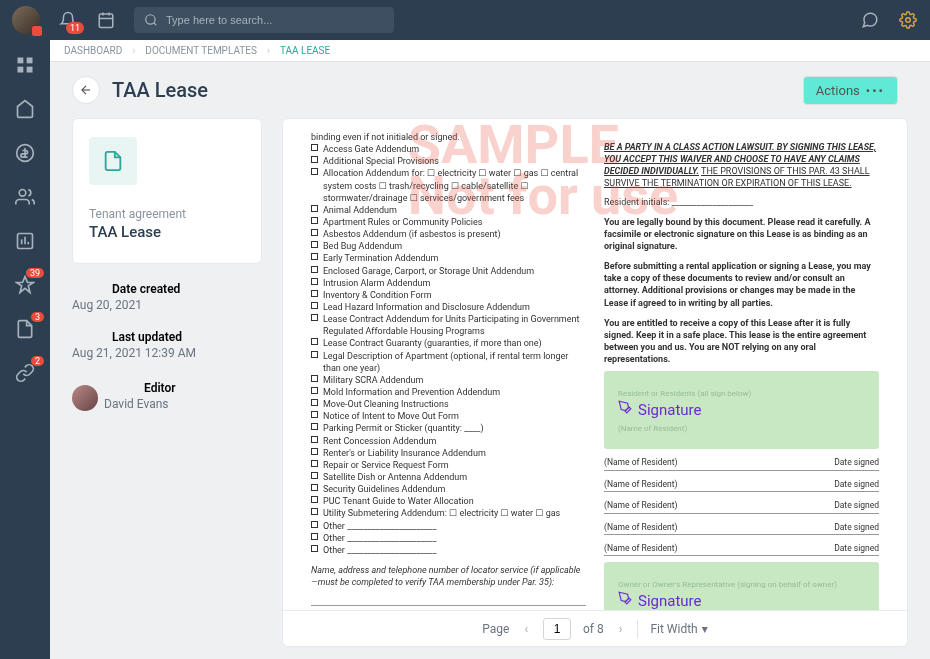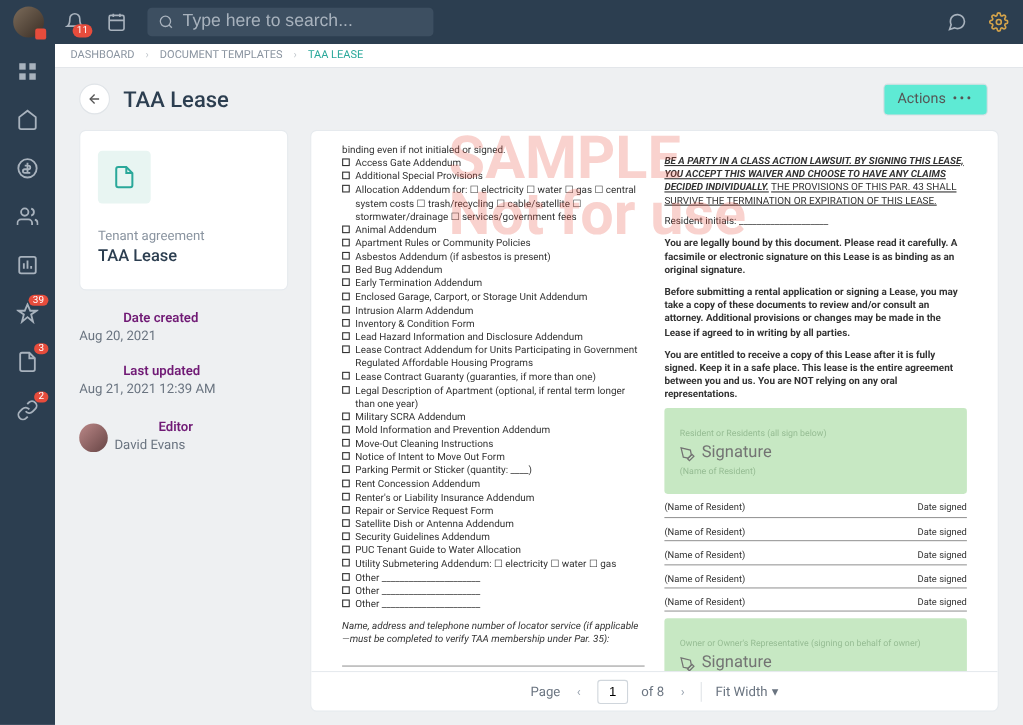--- a/index.html
+++ b/index.html
@@ -6,21 +6,21 @@
     body { font-family: -apple-system, BlinkMacSystemFont, "Segoe UI", Roboto, sans-serif; background: #f5f6f7; width: 930px; height: 659px; overflow: hidden; }
     
     .topbar { height: 40px; background: #2c3e50; display: flex; align-items: center; padding: 0 12px; gap: 18px; }
     .avatar-small { width: 28px; height: 28px; border-radius: 50%; background: linear-gradient(135deg,#7b6b5a,#3a2e25); position: relative; }
     .avatar-small::after { content:''; position:absolute; bottom:-2px; right:-2px; width:10px; height:10px; background:#e74c3c; border-radius:2px; }
     .top-icon { width: 20px; height: 20px; display: flex; align-items: center; justify-content: center; color: #a8b2bd; position: relative; cursor: pointer; }
     .top-icon svg { width: 18px; height: 18px; }
     .badge-red { position: absolute; bottom: -4px; right: -6px; background: #e74c3c; color: #fff; font-size: 9px; border-radius: 8px; padding: 1px 4px; min-width: 14px; text-align: center; }
     .search-box { flex: 0 0 260px; height: 26px; background: #3d4f61; border-radius: 4px; display: flex; align-items: center; padding: 0 10px; gap: 8px; }
     .search-box svg { width: 14px; height: 14px; color: #a8b2bd; }
-    .search-box input { flex: 1; background: transparent; border: none; color: #86efac; font-size: 16px; outline: none; }
+    .search-box input { flex: 1; background: transparent; border: none; color: #86efac; font-size: 11px; outline: none; }
     .search-box input::placeholder { color: #a8b2bd; }
     .topbar-spacer { flex: 1; }
     
     .layout { display: flex; height: calc(100% - 40px); }
     .sidebar { width: 50px; background: #2c3e50; display: flex; flex-direction: column; align-items: center; padding-top: 14px; gap: 22px; }
     .side-icon { width: 22px; height: 22px; color: #a8b2bd; cursor: pointer; position: relative; display:flex; align-items:center; justify-content:center;text-decoration:underline; }
     .side-icon svg { width: 20px; height: 20px; }
     .side-badge { position: absolute; top: -6px; right: -8px; background: #e74c3c; color: #fff; font-size: 9px; border-radius: 8px; padding: 0 4px; }
     
     .main { flex: 1; display: flex; flex-direction: column; background: #eef0f2; }
@@ -38,37 +38,37 @@
     
     .content { flex: 1; display: flex; gap: 20px; padding: 0 22px 12px 22px; overflow: hidden; }
     
     .info-panel { width: 190px; display: flex; flex-direction: column; gap: 14px; }
     .info-card { background: #fff; border-radius: 6px; padding: 18px 16px 22px; border: 1px solid #e6eaee; }
     .doc-tile { width: 48px; height: 48px; background: #e8f5f2; border-radius: 4px; display: flex; align-items: center; justify-content: center; margin-bottom: 22px; }
     .doc-tile svg { width: 22px; height: 22px; color: #2aa89a; }
     .info-label { font-size: 12px; color: #8a94a0; margin-bottom: 2px; }
     .info-value { font-size: 15px; color: #2c3e50; font-weight: 500; }
     .meta-block { margin-top: 4px; }
-    .meta-label { font-size: 12px; font-weight: 600; color: #701a75; padding-left: 40px; }
+    .meta-label { font-size: 12px; font-weight: 600; color: #000000; padding-left: 40px; }
     .meta-value { font-size: 12px; color: #6a7480; margin-top: 2px; }
     .editor-row { display: flex; gap: 6px; align-items: flex-end; margin-top: 7px; }
     .editor-avatar { width: 26px; height: 26px; border-radius: 50%; background: linear-gradient(135deg,#b88,#644); }
     
     .doc-viewer { flex: 1; background: #fff; border-radius: 6px; border: 1px solid #e6eaee; display: flex; flex-direction: column; overflow: hidden; }
     .doc-page { flex: 1; overflow: hidden; padding: 12px 28px 8px 28px; position: relative; }
     .doc-columns { display: flex; gap: 18px; font-size: 9px; color: #333; line-height: 1.35; }
     .col { flex: 1; }
     .checklist-line { display: flex; align-items: flex-start; gap: 5px; }
     .cb { display:inline-block; width:7px; height:7px; border:1px solid #333; flex-shrink:0; margin-top:1px; }
     .watermark { position: absolute; top: 0; left: 20%; font-size: 54px; font-weight: 700; color: rgba(231,76,60,0.25); pointer-events: none; line-height: 0.95; }
     .right-text { font-size: 9px; margin-top: 10px; }
     .right-text b { font-weight: 700; }
     .underline { text-decoration: underline; }
     .sig-box { background: rgba(144, 209, 136, 0.5); border-radius: 3px; padding: 14px 14px; margin-top: 6px; position: relative; }
-    .sig-title { color: #737373; font-size: 15px; display: flex; align-items: flex-end; gap: 6px; }
+    .sig-title { color: #6d28d9; font-size: 15px; display: flex; align-items: flex-start; gap: 6px; }
     .sig-title svg { width: 14px; height: 14px; }
     .sig-faint { color: rgba(74,122,74,0.4); font-size: 8px; margin-top: 4px; }
     .field-row { display: flex; justify-content: space-between; font-size: 8.5px; margin-top: 8px; border-bottom: 1px solid #999; padding-bottom: 1px; }
     .small-italic { font-style: italic; font-size: 9px; }
     
     .pager { height: 36px; border-top: 1px solid #e6eaee; display: flex; align-items: center; justify-content: center; gap: 12px; font-size: 12px; color: #6a7480; }
     .pager input { width: 28px; height: 22px; text-align: center; border: 1px solid #d0d6dc; border-radius: 3px; font-size: 12px; }
     .pager-btn { cursor: pointer; color: #9aa4b0; padding: 0 3px; }
     .pager-sep { width: 1px; height: 18px; background: #e0e4e8; }
     .fit-select { cursor: pointer; display: flex; align-items: center; gap: 4px; }

